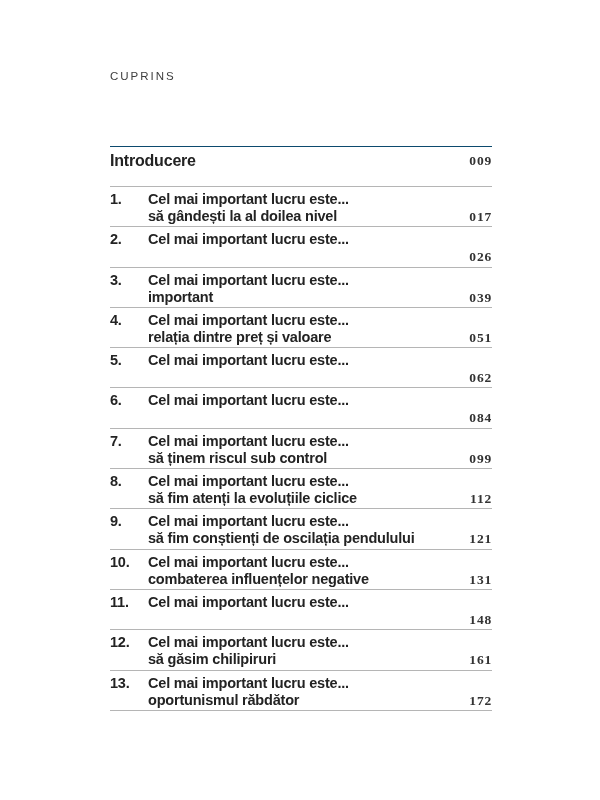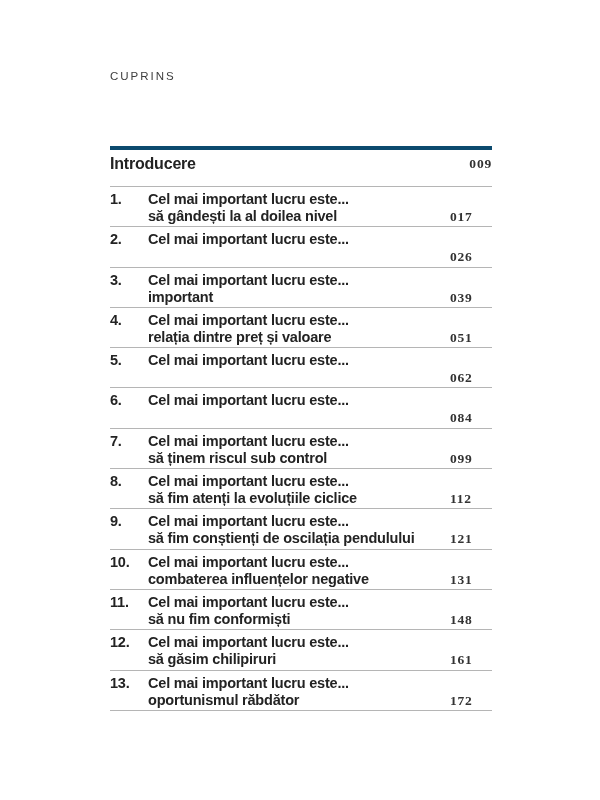--- a/index.html
+++ b/index.html
@@ -27,21 +27,21 @@
     top: 146px;
     width: 382px;
   }
   .intro-row {
     box-sizing: border-box;
     height: 40px;
     padding-top: 5px;
     display: flex;
     justify-content: space-between;
     align-items: flex-start;
-    border-top: 4px solid #0c4a6e;
+    border-top: 1px solid #0c4a6e;
     gap: 6px;
   }
   .intro-title {
     font-weight: 700;
     font-size: 16px;
     letter-spacing: -0.2px;
     line-height: 17px;
   }
   .pagenum {
     font-family: "Liberation Serif", serif;
@@ -59,21 +59,21 @@
     grid-template-columns: 38px 1fr 42px;
     grid-template-rows: 17px 17px;
     border-top: 1px solid #b5b5b5;
     font-weight: 700;
     font-size: 14.5px;
     letter-spacing: -0.2px;
   }
   .entry .num { grid-column: 1; grid-row: 1; line-height: 17px; }
   .entry .l1  { grid-column: 2 / 4; grid-row: 1; line-height: 17px; white-space: nowrap; }
   .entry .l2  { grid-column: 2; grid-row: 2; line-height: 17px; white-space: nowrap; }
-  .entry .pagenum { grid-column: 3; grid-row: 2; }
+  .entry .pagenum { grid-column: 3; grid-row: 2; text-align: right; }
   .bottom-rule {
     height: 0;
     border-top: 1px solid #b5b5b5;
   }
 </style>
 </head>
 <body>
 
 <div class="page">
 
@@ -149,21 +149,20 @@
     <div class="entry">
       <span class="num">10.</span>
       <span class="l1">Cel mai important lucru este...</span>
       <span class="l2">combaterea influențelor negative</span>
       <span class="pagenum">131</span>
     </div>
 
     <div class="entry">
       <span class="num">11.</span>
       <span class="l1">Cel mai important lucru este...</span>
-      <span class="l2">să nu fim conformiști</span>
       <span class="pagenum">148</span>
     </div>
 
     <div class="entry">
       <span class="num">12.</span>
       <span class="l1">Cel mai important lucru este...</span>
       <span class="l2">să găsim chilipiruri</span>
       <span class="pagenum">161</span>
     </div>
 

